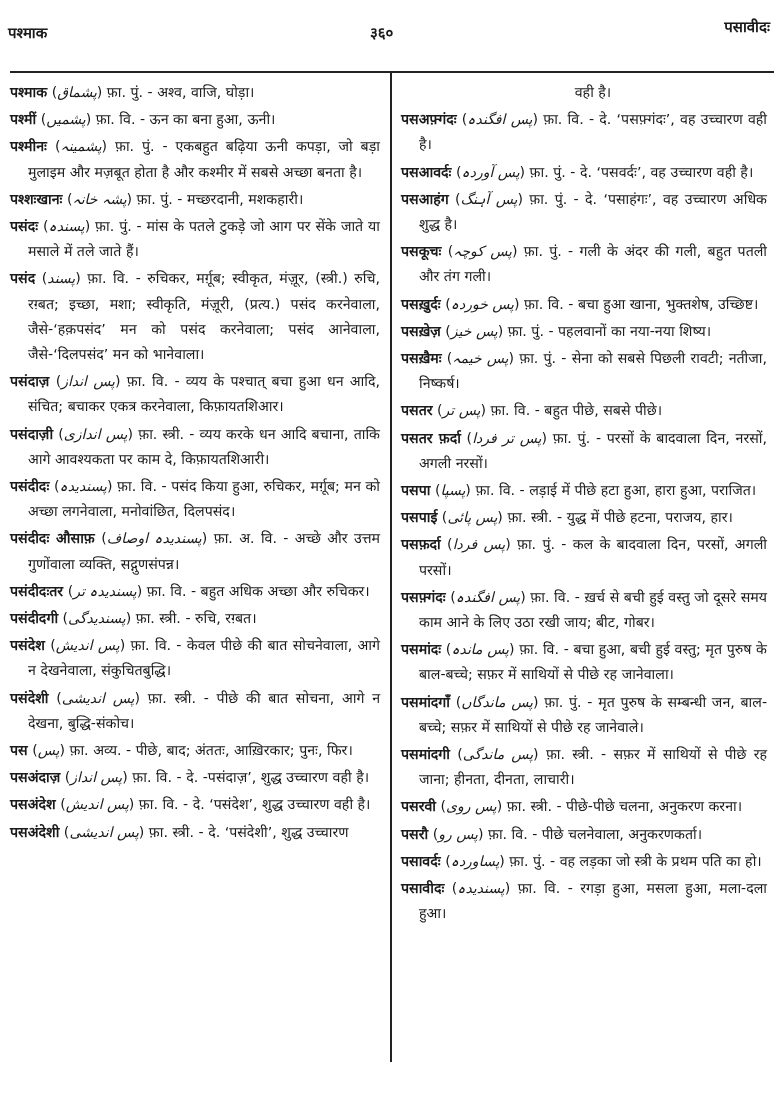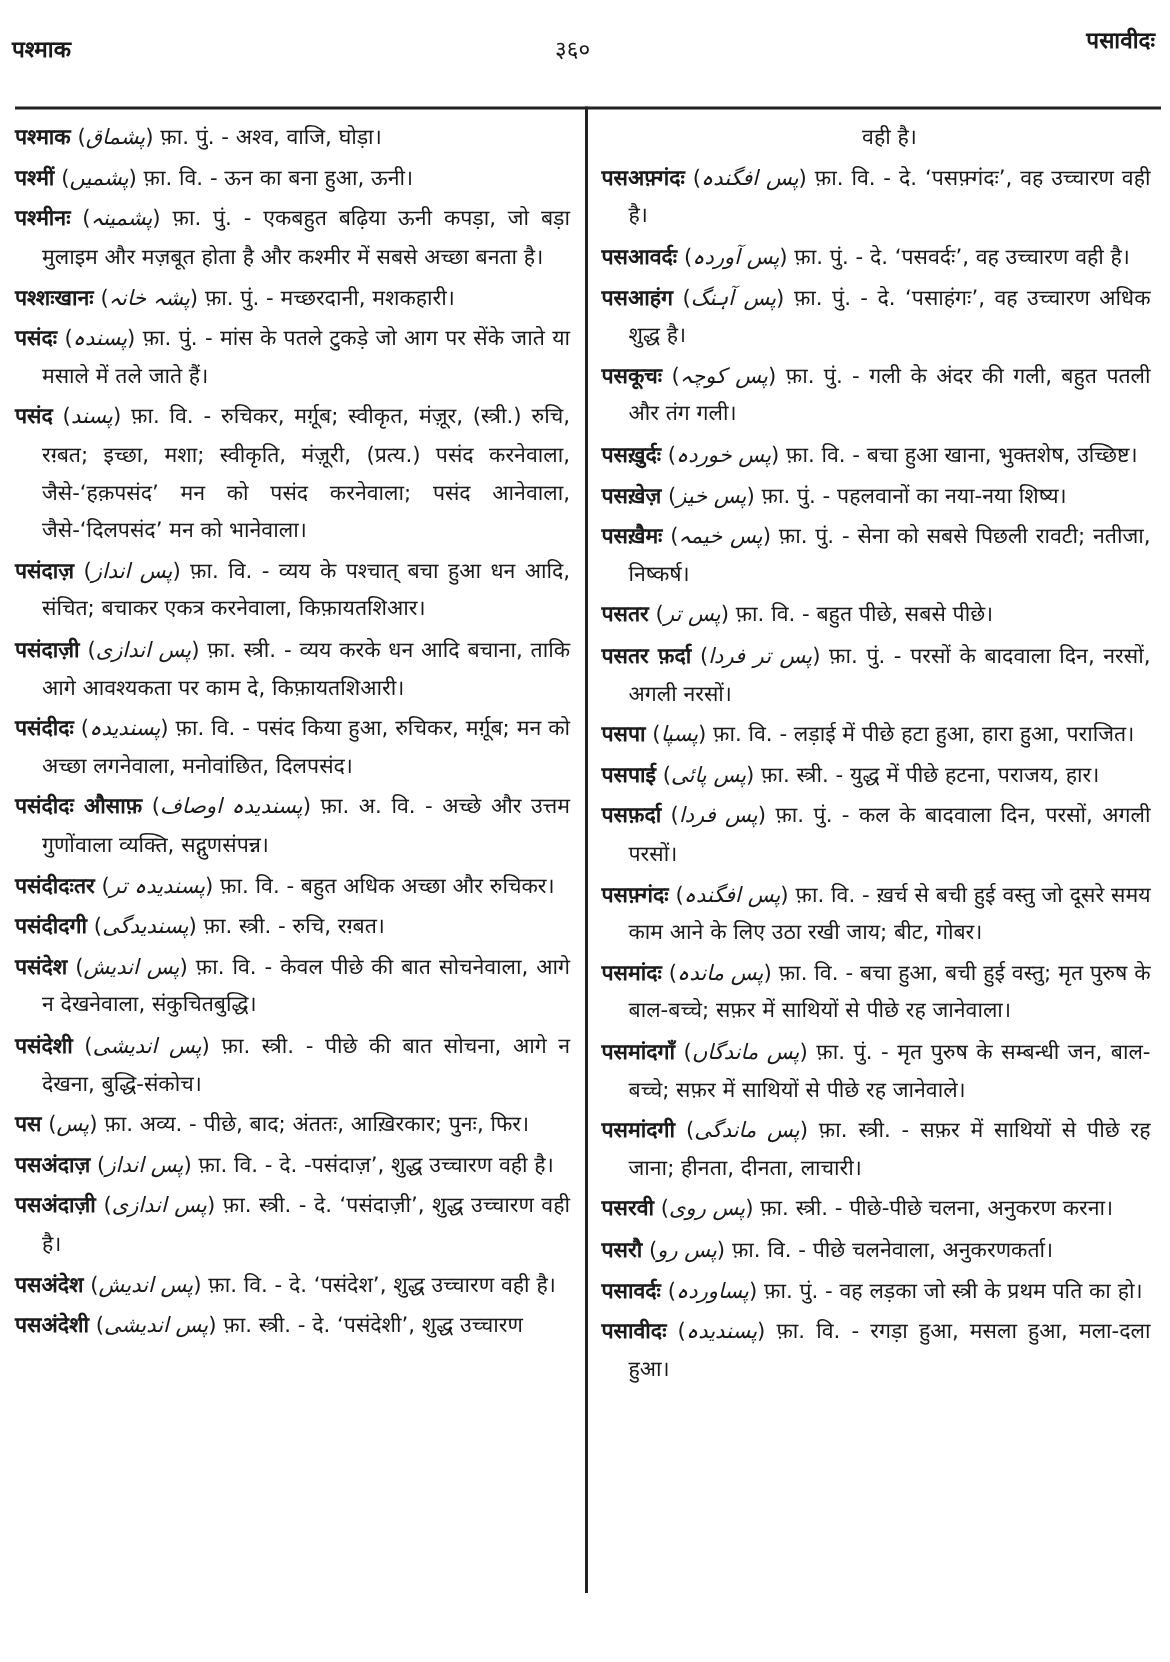--- a/index.html
+++ b/index.html
@@ -1,20 +1,20 @@
 <!DOCTYPE html>
 <html><head>
 <meta charset="utf-8">
 <style>
   html,body{margin:0;padding:0;background:#ffffff;}
   body{width:780px;height:1108px;position:relative;overflow:hidden;color:#1a1a1a;
        font-family:"DejaVu Sans","Liberation Sans",sans-serif;}
   .header{position:absolute;top:14px;left:0;width:780px;height:30px;}
   .hdr-left{position:absolute;left:8px;top:8px;font-size:15px;font-weight:bold;}
-  .hdr-center{position:absolute;left:370px;top:8px;font-size:15px;font-weight:normal;}
+  .hdr-center{position:absolute;left:370px;top:8px;font-size:15px;font-weight:bold;}
   .hdr-right{position:absolute;right:10px;top:2px;font-size:15px;font-weight:bold;}
   .rule{position:absolute;left:10px;top:71px;width:764px;height:2px;background:#222;}
   .divider{position:absolute;left:390px;top:71px;width:2px;height:991px;background:#222;}
   .col{position:absolute;top:80px;font-size:14.2px;line-height:25.2px;}
   .col-left{left:10px;width:370px;}
   .col-right{left:401px;width:366px;}
   .entry{margin:0 0 2px 0;padding-left:18px;text-indent:-18px;text-align:justify;}
   .cont{padding-left:18px;margin:0 0 2px 0;text-align:center;}
   .hw{font-weight:bold;}
   .ur{font-family:"DejaVu Sans",sans-serif;font-style:italic;font-size:14px;}
@@ -40,21 +40,20 @@
     <div class="entry"><span class="hw">पसंदाज़</span><span> (</span><span class="ur" dir="rtl">پس انداز</span><span>) </span><span>फ़ा. वि. - व्यय के पश्चात् बचा हुआ धन आदि, संचित; बचाकर एकत्र करनेवाला, किफ़ायतशिआर।</span></div>
     <div class="entry"><span class="hw">पसंदाज़ी</span><span> (</span><span class="ur" dir="rtl">پس اندازی</span><span>) </span><span>फ़ा. स्त्री. - व्यय करके धन आदि बचाना, ताकि आगे आवश्यकता पर काम दे, किफ़ायतशिआरी।</span></div>
     <div class="entry"><span class="hw">पसंदीदः</span><span> (</span><span class="ur" dir="rtl">پسندیدہ</span><span>) </span><span>फ़ा. वि. - पसंद किया हुआ, रुचिकर, मर्ग़ूब; मन को अच्छा लगनेवाला, मनोवांछित, दिलपसंद।</span></div>
     <div class="entry"><span class="hw">पसंदीदः औसाफ़</span><span> (</span><span class="ur" dir="rtl">پسندیدہ اوصاف</span><span>) </span><span>फ़ा. अ. वि. - अच्छे और उत्तम गुणोंवाला व्यक्ति, सद्गुणसंपन्न।</span></div>
     <div class="entry"><span class="hw">पसंदीदःतर</span><span> (</span><span class="ur" dir="rtl">پسندیدہ تر</span><span>) </span><span>फ़ा. वि. - बहुत अधिक अच्छा और रुचिकर।</span></div>
     <div class="entry"><span class="hw">पसंदीदगी</span><span> (</span><span class="ur" dir="rtl">پسندیدگی</span><span>) </span><span>फ़ा. स्त्री. - रुचि, रग़्बत।</span></div>
     <div class="entry"><span class="hw">पसंदेश</span><span> (</span><span class="ur" dir="rtl">پس اندیش</span><span>) </span><span>फ़ा. वि. - केवल पीछे की बात सोचनेवाला, आगे न देखनेवाला, संकुचितबुद्धि।</span></div>
     <div class="entry"><span class="hw">पसंदेशी</span><span> (</span><span class="ur" dir="rtl">پس اندیشی</span><span>) </span><span>फ़ा. स्त्री. - पीछे की बात सोचना, आगे न देखना, बुद्धि-संकोच।</span></div>
     <div class="entry"><span class="hw">पस</span><span> (</span><span class="ur" dir="rtl">پس</span><span>) </span><span>फ़ा. अव्य. - पीछे, बाद; अंततः, आख़िरकार; पुनः, फिर।</span></div>
     <div class="entry"><span class="hw">पसअंदाज़</span><span> (</span><span class="ur" dir="rtl">پس انداز</span><span>) </span><span>फ़ा. वि. - दे. -पसंदाज़’, शुद्ध उच्चारण वही है।</span></div>
-    <div class="entry"><span class="hw">पसअंदाज़ी</span><span> (</span><span class="ur" dir="rtl">پس اندازی</span><span>) </span><span>फ़ा. स्त्री. - दे. ‘पसंदाज़ी’, शुद्ध उच्चारण वही है।</span></div>
     <div class="entry"><span class="hw">पसअंदेश</span><span> (</span><span class="ur" dir="rtl">پس اندیش</span><span>) </span><span>फ़ा. वि. - दे. ‘पसंदेश’, शुद्ध उच्चारण वही है।</span></div>
     <div class="entry"><span class="hw">पसअंदेशी</span><span> (</span><span class="ur" dir="rtl">پس اندیشی</span><span>) </span><span>फ़ा. स्त्री. - दे. ‘पसंदेशी’, शुद्ध उच्चारण</span></div>
   </div>
 <div class="col col-right" id="col-right">
     <div class="cont">वही है।</div>
     <div class="entry"><span class="hw">पसअफ़्गंदः</span><span> (</span><span class="ur" dir="rtl">پس افگندہ</span><span>) </span><span>फ़ा. वि. - दे. ‘पसफ़्गंदः’, वह उच्चारण वही है।</span></div>
     <div class="entry"><span class="hw">पसआवर्दः</span><span> (</span><span class="ur" dir="rtl">پس آوردہ</span><span>) </span><span>फ़ा. पुं. - दे. ‘पसवर्दः’, वह उच्चारण वही है।</span></div>
     <div class="entry"><span class="hw">पसआहंग</span><span> (</span><span class="ur" dir="rtl">پس آہنگ</span><span>) </span><span>फ़ा. पुं. - दे. ‘पसाहंगः’, वह उच्चारण अधिक शुद्ध है।</span></div>
     <div class="entry"><span class="hw">पसकूचः</span><span> (</span><span class="ur" dir="rtl">پس کوچہ</span><span>) </span><span>फ़ा. पुं. - गली के अंदर की गली, बहुत पतली और तंग गली।</span></div>
     <div class="entry"><span class="hw">पसख़ुर्दः</span><span> (</span><span class="ur" dir="rtl">پس خوردہ</span><span>) </span><span>फ़ा. वि. - बचा हुआ खाना, भुक्तशेष, उच्छिष्ट।</span></div>

